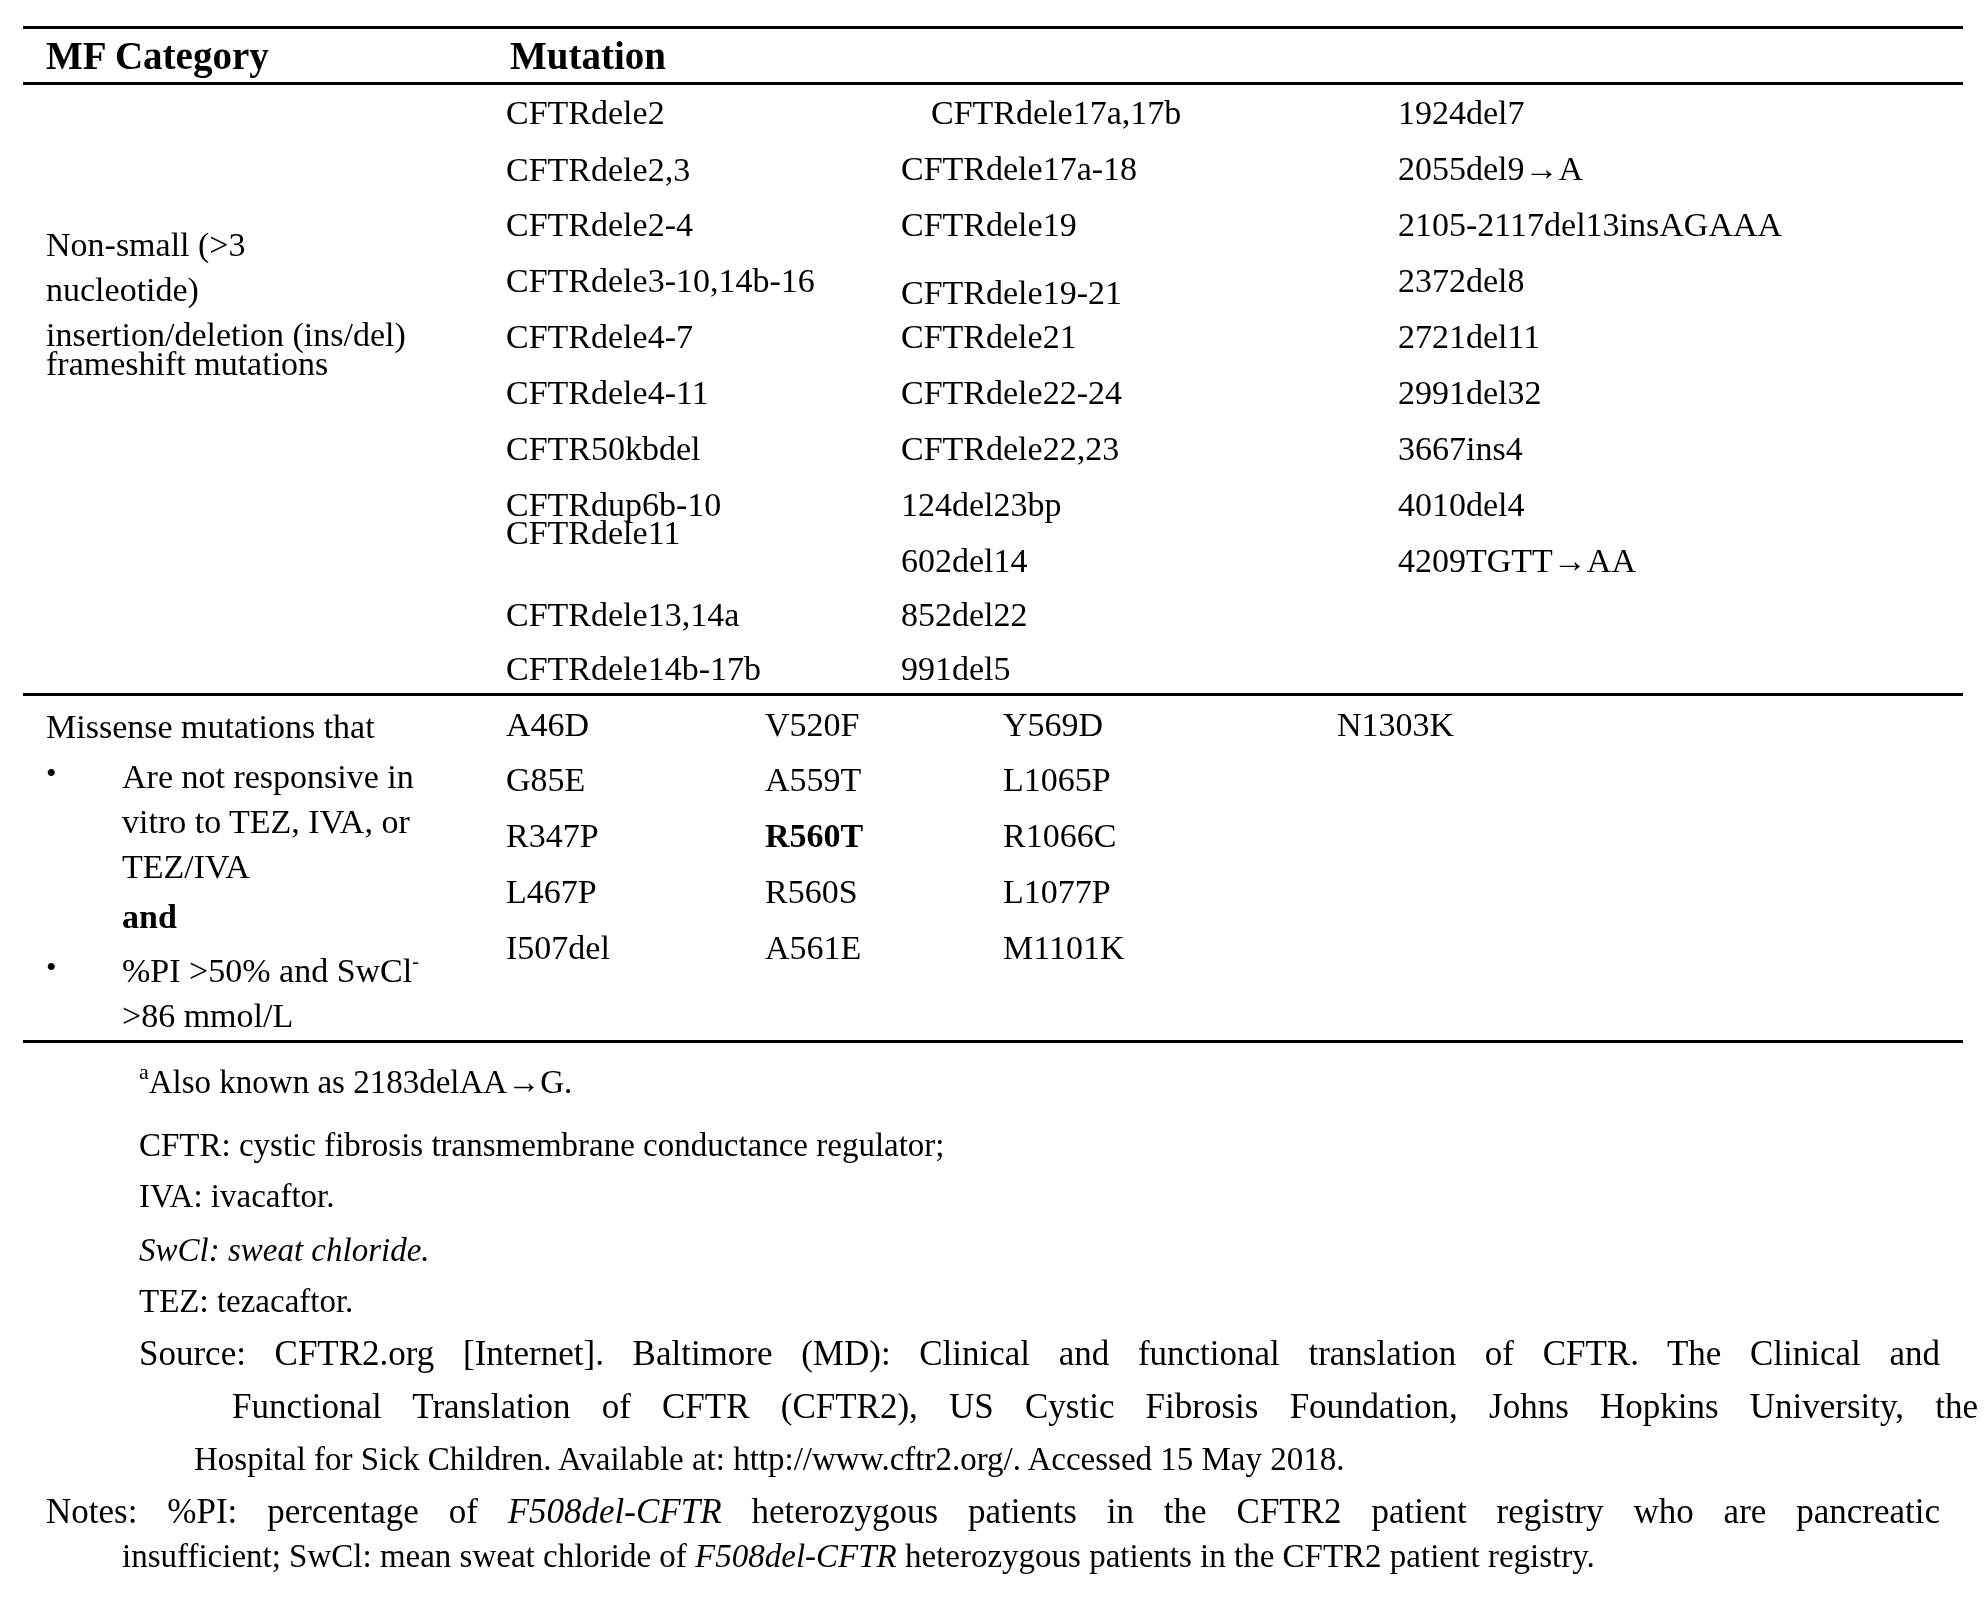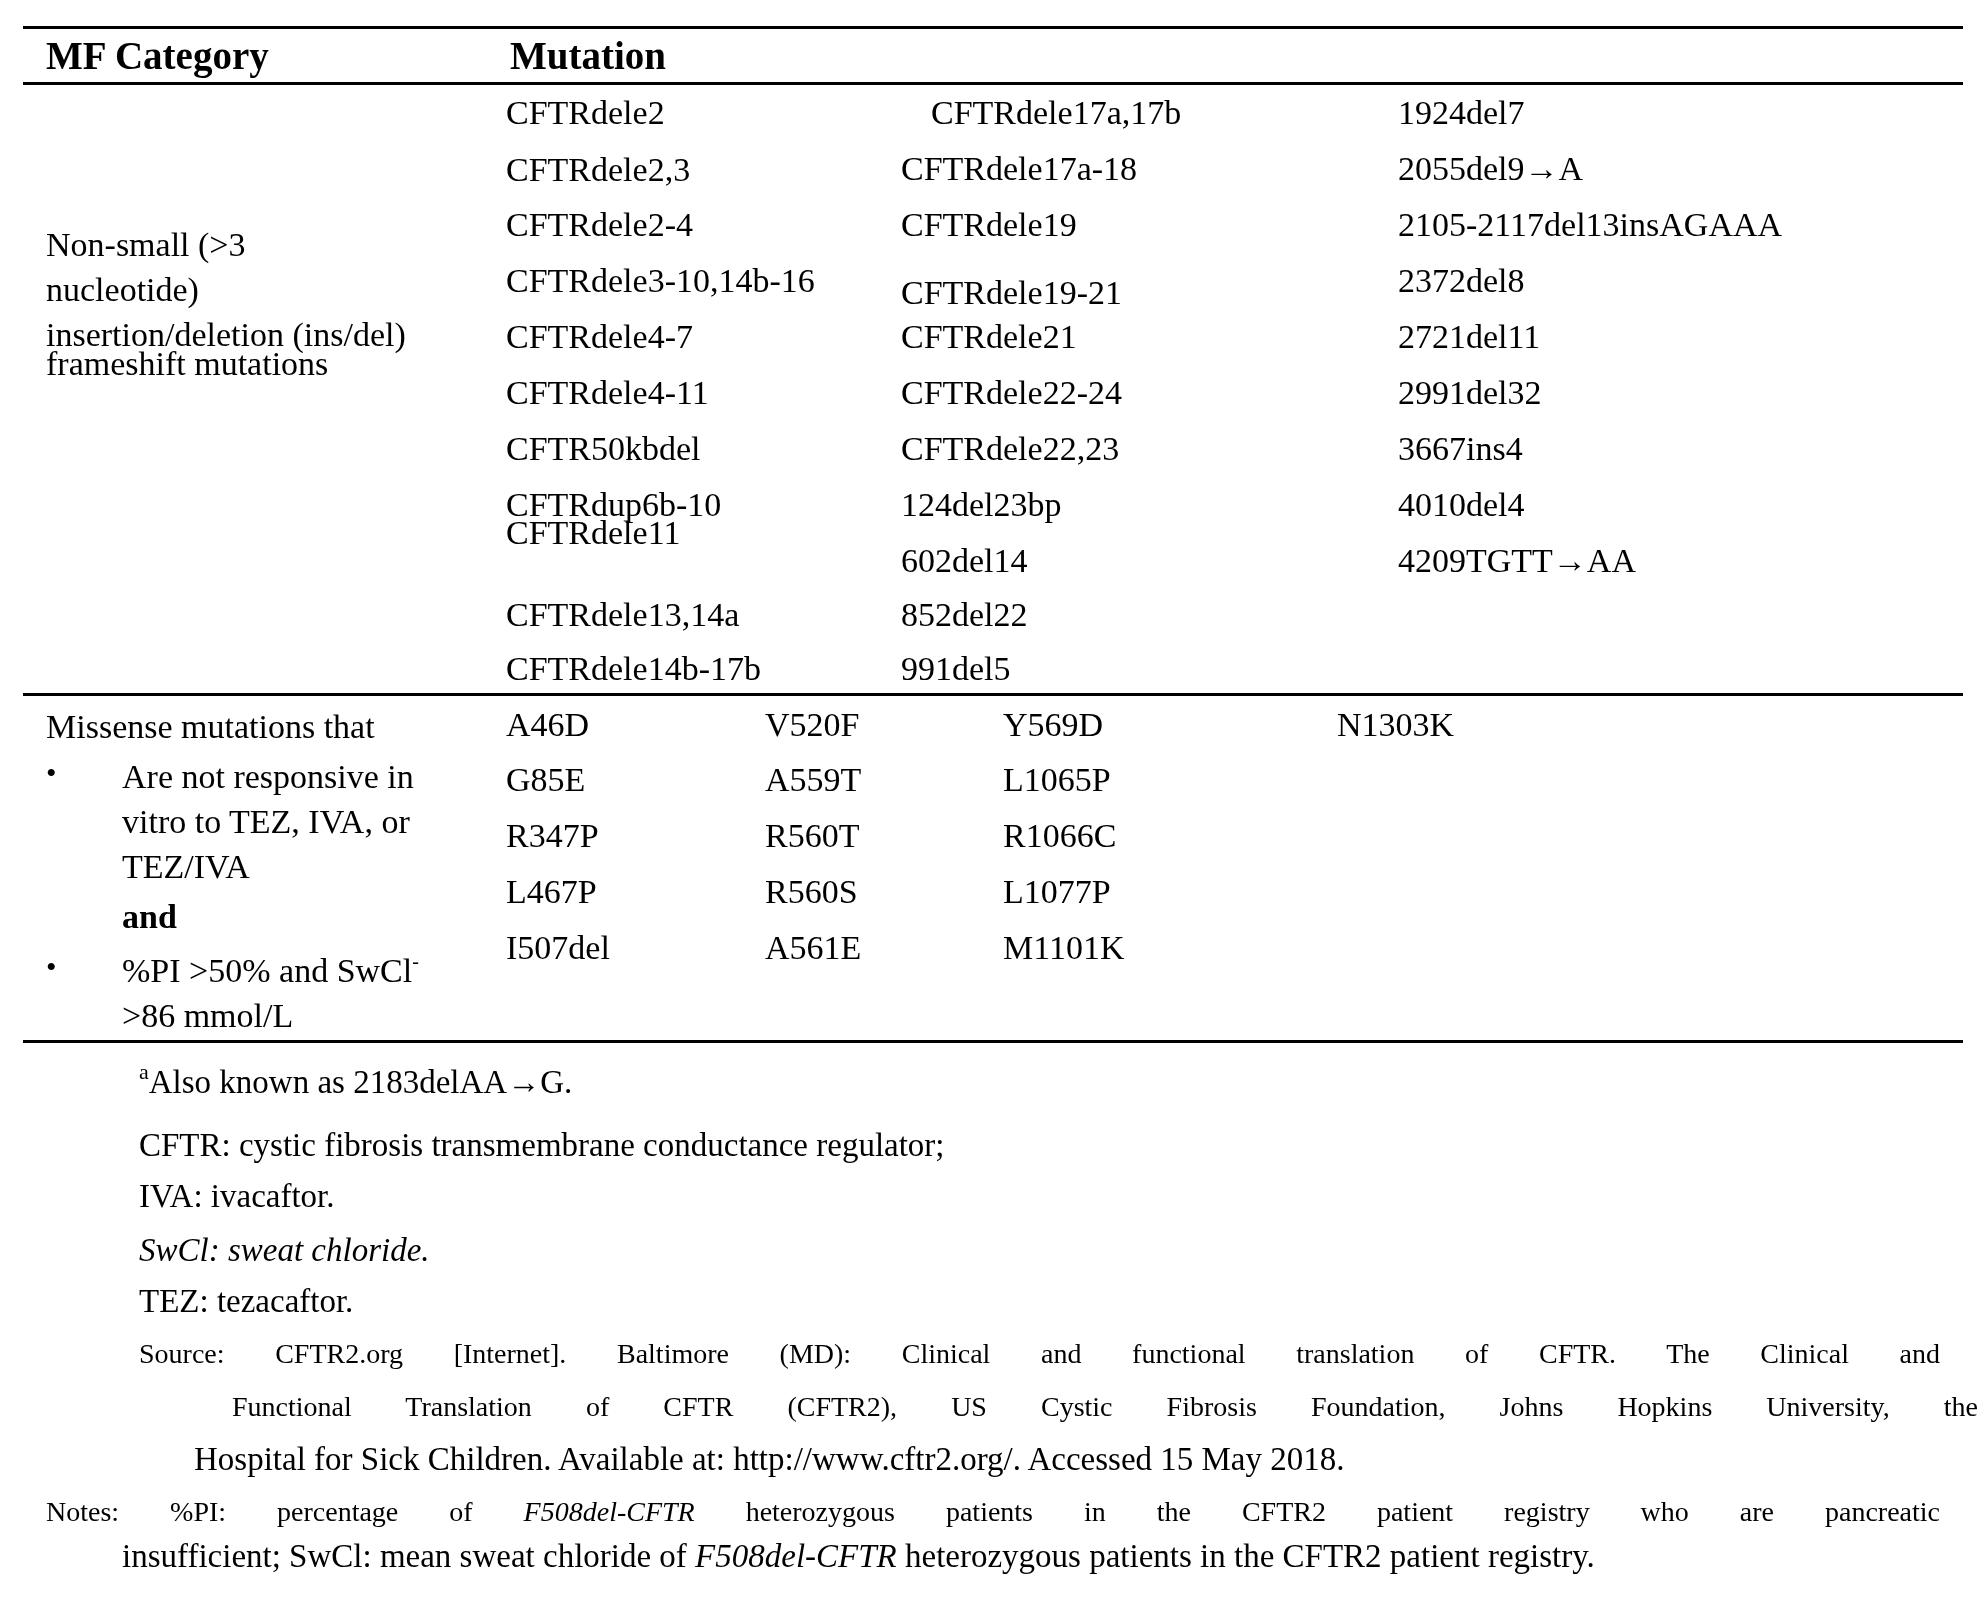--- a/index.html
+++ b/index.html
@@ -8,21 +8,21 @@
     font-family: "Liberation Serif", "DejaVu Serif", serif;
     color: #000000;
   }
   .rule { position: absolute; left: 23px; width: 1940px; background: #000; }
   .rule.thick { height: 3px; }
   .t { position: absolute; white-space: nowrap; font-size: 34px; line-height: 40px; }
   .hdr { font-weight: bold; font-size: 39px; }
   .cat { position: absolute; left: 46px; font-size: 34px; line-height: 45px; white-space: nowrap; }
   .bullet { position: absolute; font-size: 30px; }
   .fn { position: absolute; font-size: 33px; line-height: 40px; white-space: nowrap; }
-  .justify-line { position: absolute; font-size: 28px; line-height: 40px; white-space: nowrap; text-align: justify; text-align-last: justify; }
+  .justify-line { position: absolute; font-size: 35px; line-height: 40px; white-space: nowrap; text-align: justify; text-align-last: justify; }
   sup { font-size: 22px; vertical-align: 14px; line-height: 0; }
   .sup-minus { font-size: 20px; vertical-align: 14px; line-height: 0; }
   i { font-style: italic; }
 </style>
 </head>
 <body>
 
 <div class="rule thick" style="top:26px;"></div>
 <div class="rule thick" style="top:82px;"></div>
 <div class="rule thick" style="top:693px;"></div>
@@ -91,21 +91,21 @@
 <div>
   <div class="t" style="left:506px; top:705px;">A46D</div>
   <div class="t" style="left:506px; top:760px;">G85E</div>
   <div class="t" style="left:506px; top:816px;">R347P</div>
   <div class="t" style="left:506px; top:872px;">L467P</div>
   <div class="t" style="left:506px; top:928px;">I507del</div>
 </div>
 <div>
   <div class="t" style="left:765px; top:705px;">V520F</div>
   <div class="t" style="left:765px; top:760px;">A559T</div>
-  <div class="t" style="left:765px; top:816px;">R560T</div>
+  <div class="t" style="left:765px; top:816px;font-weight:bold;">R560T</div>
   <div class="t" style="left:765px; top:872px;">R560S</div>
   <div class="t" style="left:765px; top:928px;">A561E</div>
 </div>
 <div>
   <div class="t" style="left:1003px; top:705px;">Y569D</div>
   <div class="t" style="left:1003px; top:760px;">L1065P</div>
   <div class="t" style="left:1003px; top:816px;">R1066C</div>
   <div class="t" style="left:1003px; top:872px;">L1077P</div>
   <div class="t" style="left:1003px; top:928px;">M1101K</div>
 </div>

